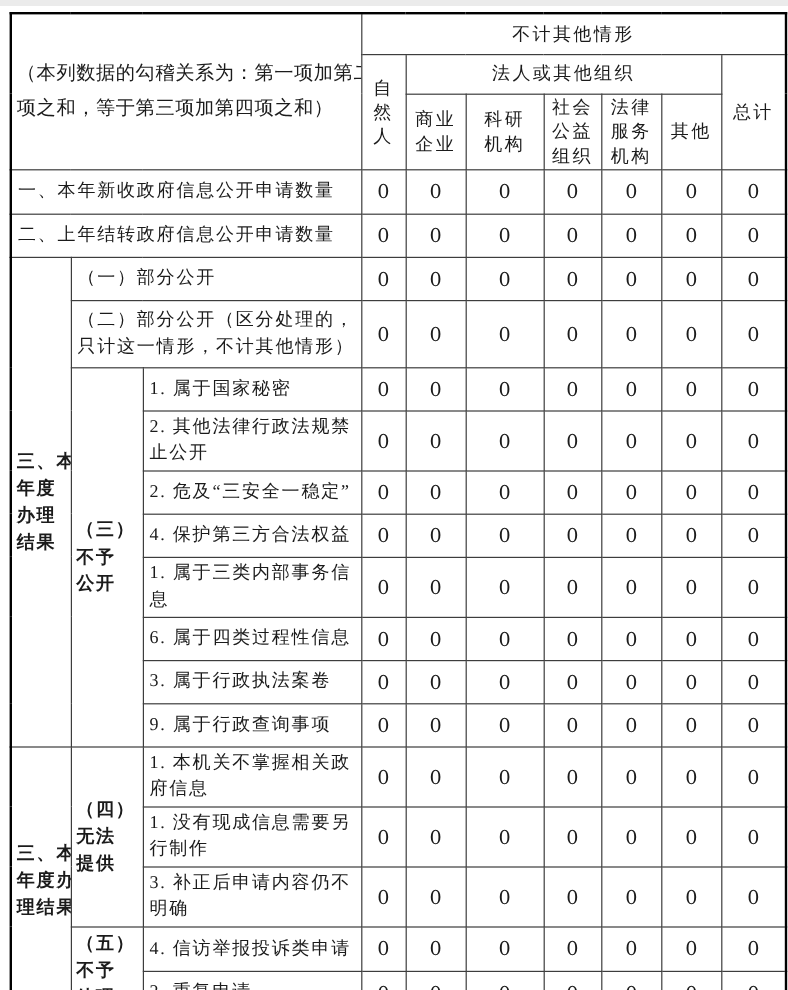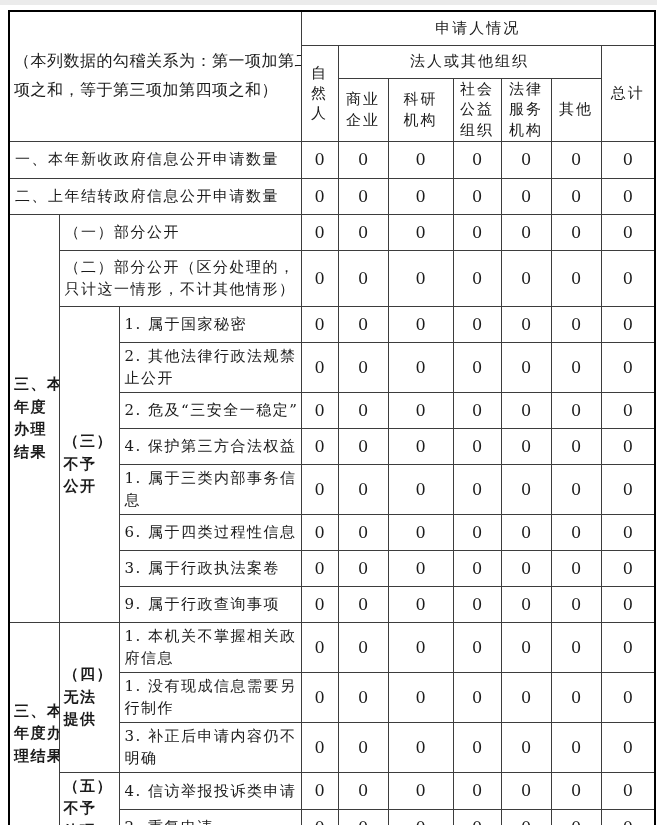--- a/index.html
+++ b/index.html
@@ -22,21 +22,21 @@
   .note{
     text-align:left;font-size:16px;letter-spacing:.5px;
     white-space:pre;line-height:1.8;padding:4px 4px;
   }
   .hdr{
     text-align:center;font-size:15px;letter-spacing:2px;
     white-space:pre;line-height:1.35;
   }
   .lab{
     text-align:left;font-size:15px;letter-spacing:1.5px;
-    white-space:pre;line-height:1.5;padding:2px 5px;
+    white-space:pre;line-height:1.5;padding:2px 5px;font-family:Liberation Serif, serif;
   }
   .sec{
     text-align:left;font-size:15px;letter-spacing:1.5px;
     white-space:pre;line-height:1.5;padding:2px 4px;font-weight:bold;
   }
   .val{
     text-align:center;font-size:16px;letter-spacing:0;
   }
 </style>
 </head>
@@ -55,21 +55,21 @@
     <col style="width:48px">
       <col style="width:50px">
       <col style="width:50px">
     <col style="width:54px">
   </colgroup>
 
   <tbody>
       <tr style="height:34px">
     <td colspan="3" rowspan="3" class="note">（本列数据的勾稽关系为：第一项加第二
 项之和，等于第三项加第四项之和）</td>
-    <td colspan="7" class="hdr">申请人情况</td>
+    <td colspan="7" class="hdr">不计其他情形</td>
   </tr>
   <tr style="height:33px">
     <td rowspan="2" class="hdr">自
 然
 人</td>
     <td colspan="5" class="hdr">法人或其他组织</td>
     <td rowspan="2" class="hdr">总计</td>
   </tr>
   <tr style="height:63px">
     <td class="hdr">商业

